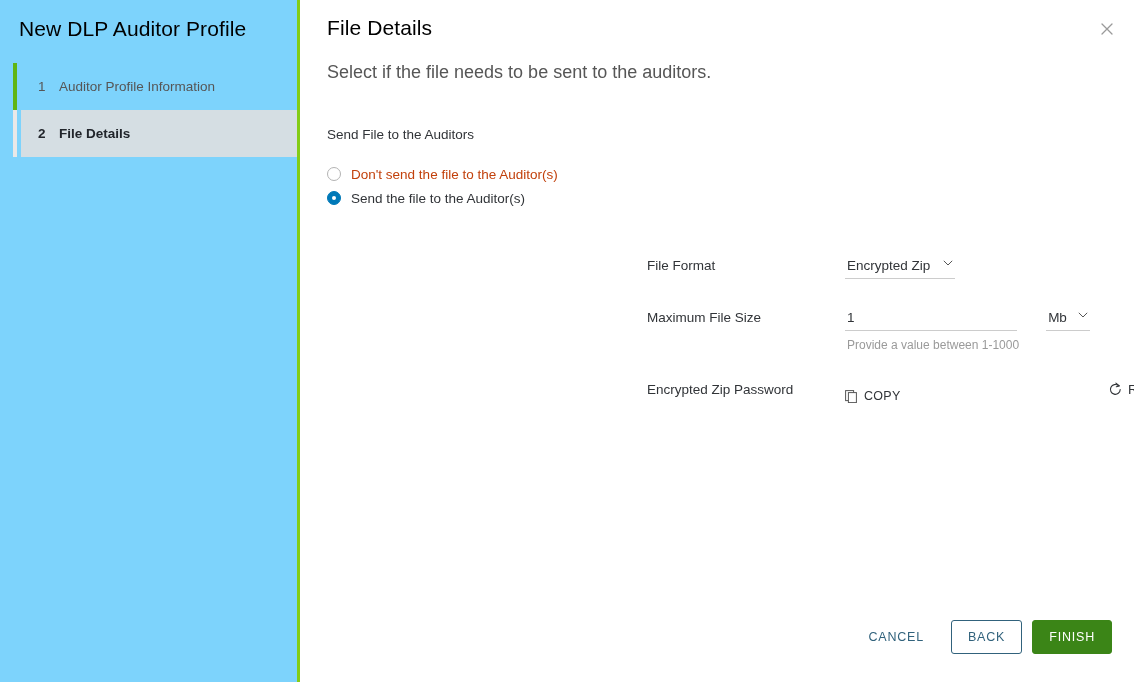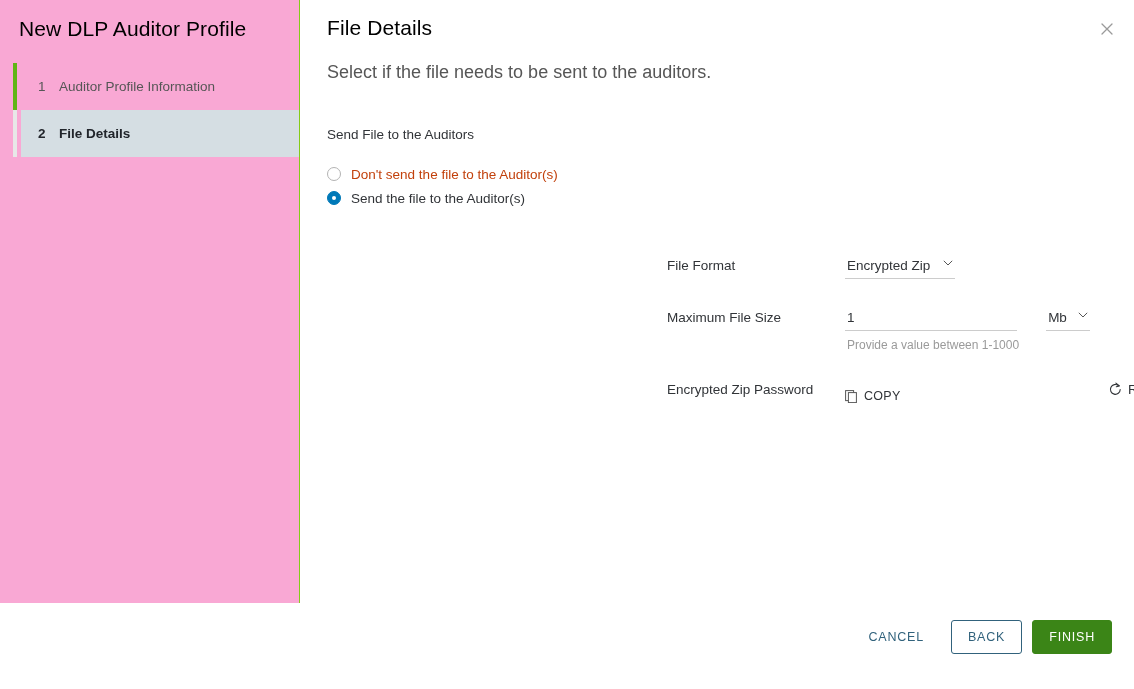--- a/index.html
+++ b/index.html
@@ -18,23 +18,23 @@
   #wizard {
     position: relative;
     width: 1134px;
     height: 689px;
     display: flex;
   }
 
   
   .sidebar {
     width: 300px;
-    height: 603px;
-    background: #f9a8d4;
-    border-right: 1px solid #84cc16;
+    height: 682px;
+    background: #7dd3fc;
+    border-right: 3px solid #84cc16;
     position: relative;
     flex: 0 0 300px;
   }
   .wizard-title {
     font-size: 21px;
     font-weight: 400;
     color: #000000;
     letter-spacing: 0.1px;
     padding: 17px 0 0 19px;
     margin: 0;
@@ -166,21 +166,21 @@
   .form { padding: 24px 0 0 0; }
   .form-row {
     display: flex;
     align-items: flex-start;
     position: relative;
     padding-left: 347px;
     min-height: 26px;
   }
   .form-label {
     position: absolute;
-    left: 367px;
+    left: 347px;
     top: 0;
     font-size: 13.5px;
     color: #313438;
     line-height: 20px;
   }
   .field-wrap { margin-left: 198px; }
 
   .underline-input {
     border: none;
     border-bottom: 1px solid #cccccc;

